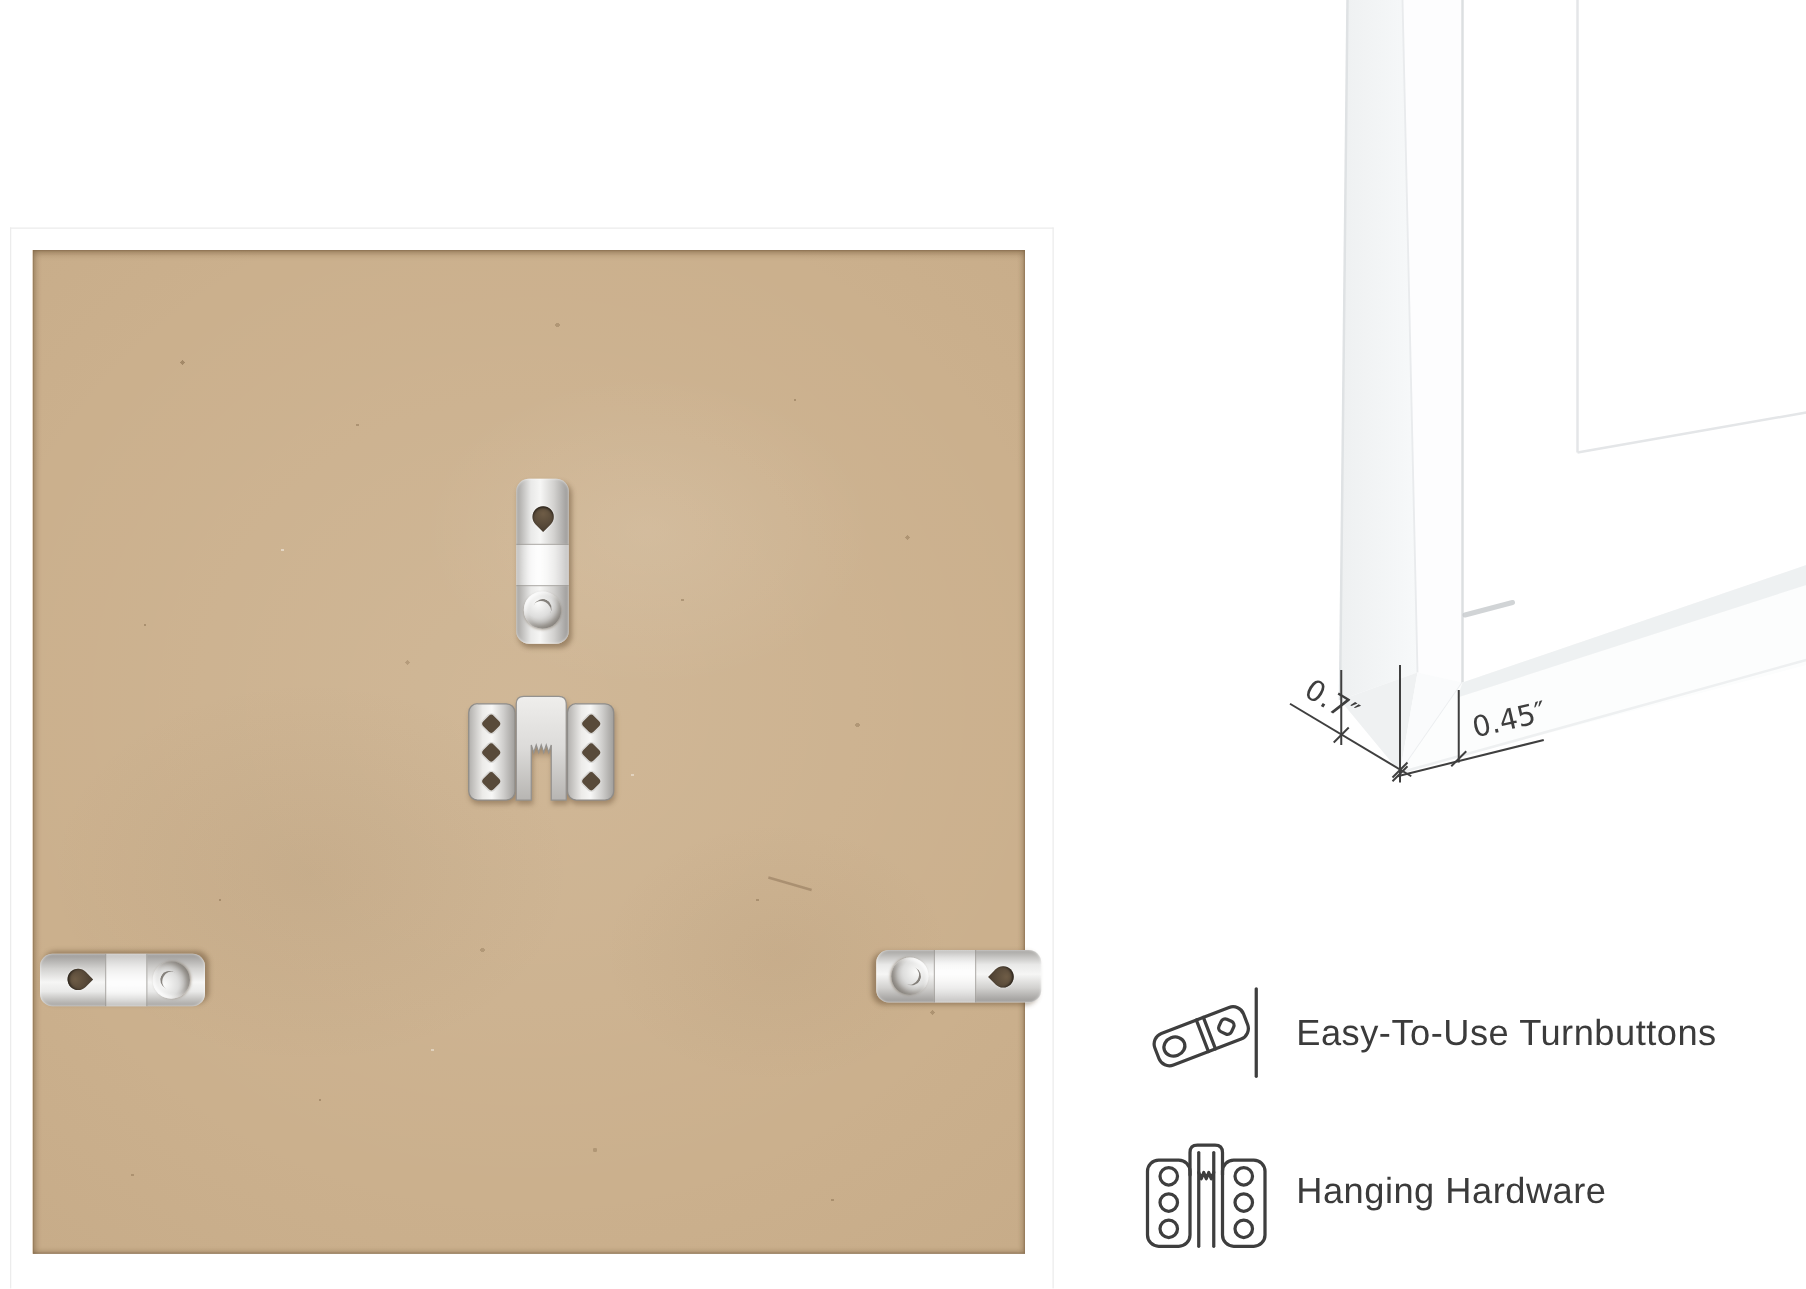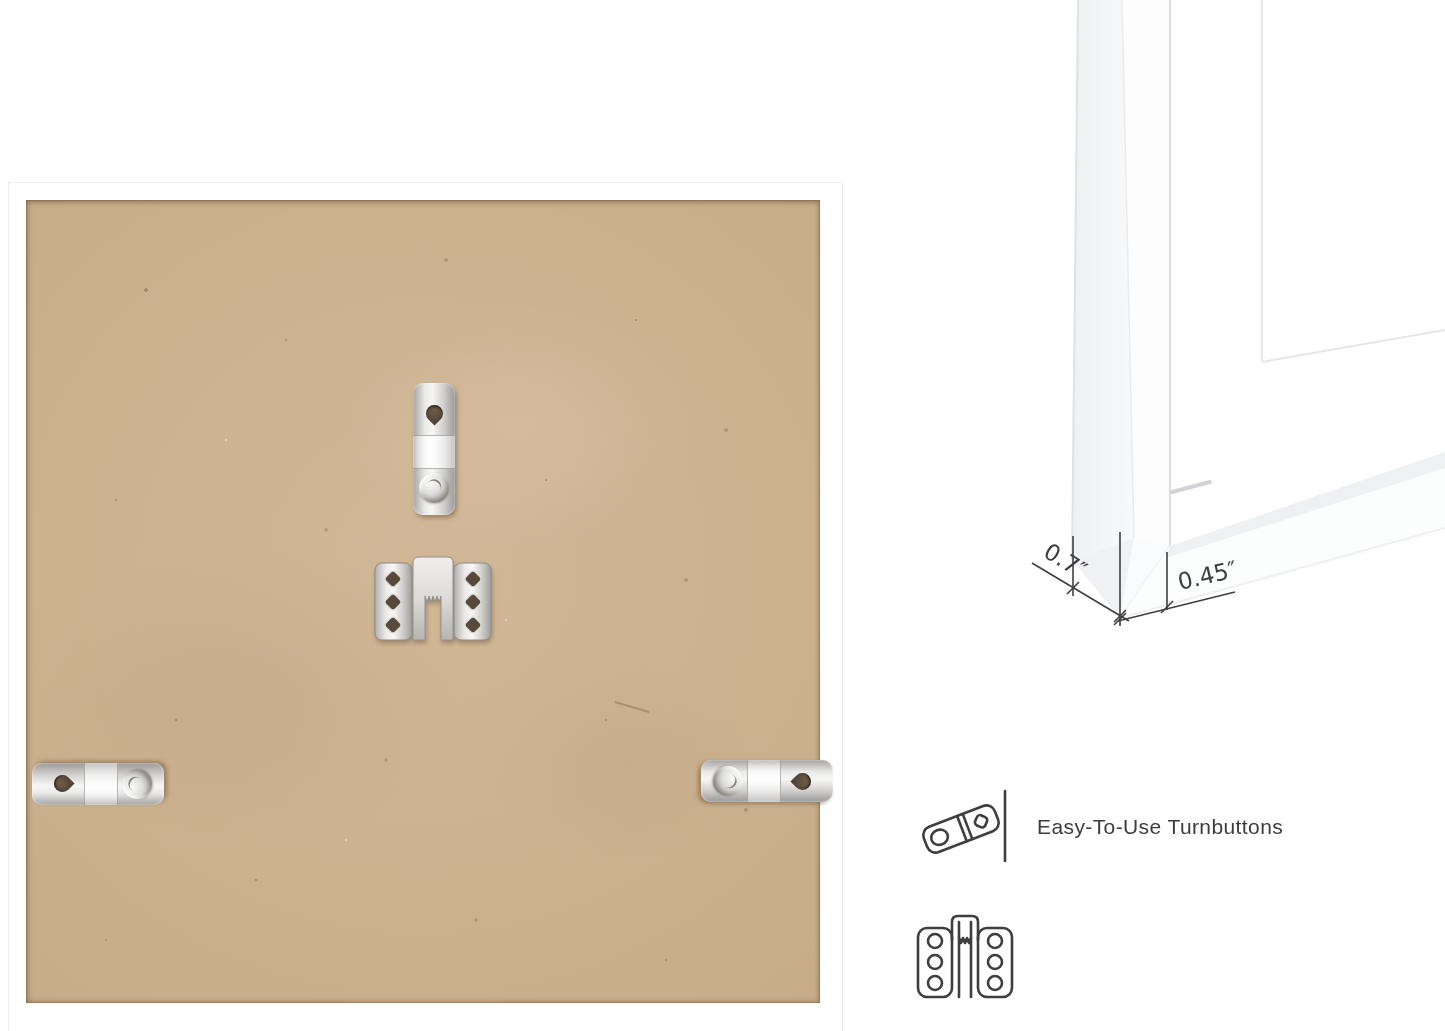--- a/index.html
+++ b/index.html
@@ -66,21 +66,21 @@
 
   .sawtooth{position:absolute;left:365px;top:373px;filter:drop-shadow(1px 3px 2px rgba(95,70,45,.40));}
 
   
   .corner{position:absolute;left:1030px;top:0;}
   .dim-text{font-family:"DejaVu Sans",sans-serif;font-size:23px;fill:#3e3e3e;}
 
   
   .feature-icon{position:absolute;}
   .icon-stroke{stroke:#3e3e3e;stroke-width:2.6;fill:none;stroke-linecap:round;stroke-linejoin:round;}
-  .feature-label{position:absolute;left:1037px;font-size:21px;line-height:34px;color:#3b3b3b;letter-spacing:.4px;}
+  .feature-label{position:absolute;left:1037px;font-size:29px;line-height:34px;color:#3b3b3b;letter-spacing:.4px;}
   .feature-label.f1{top:810px;}
   .feature-label.f2{top:936px;}
 </style>
 </head>
 <body>
 
 <div class="stage">
 
   <div class="back-photo">
     <div class="mdf"></div>
@@ -201,14 +201,15 @@
       <line x1="56" y1="14" x2="56" y2="89"></line>
       <path d="M44,30 L46,35 L48,30 L50,35 L52,30 L54,35 L56,30"></path>
       <circle cx="20" cy="33" r="7"></circle>
       <circle cx="20" cy="54" r="7"></circle>
       <circle cx="20" cy="75" r="7"></circle>
       <circle cx="80" cy="33" r="7"></circle>
       <circle cx="80" cy="54" r="7"></circle>
       <circle cx="80" cy="75" r="7"></circle>
     </g>
   </svg>
+  <div class="feature-label f2">Hanging Hardware</div>
 
 </div>
 
 </body></html>

